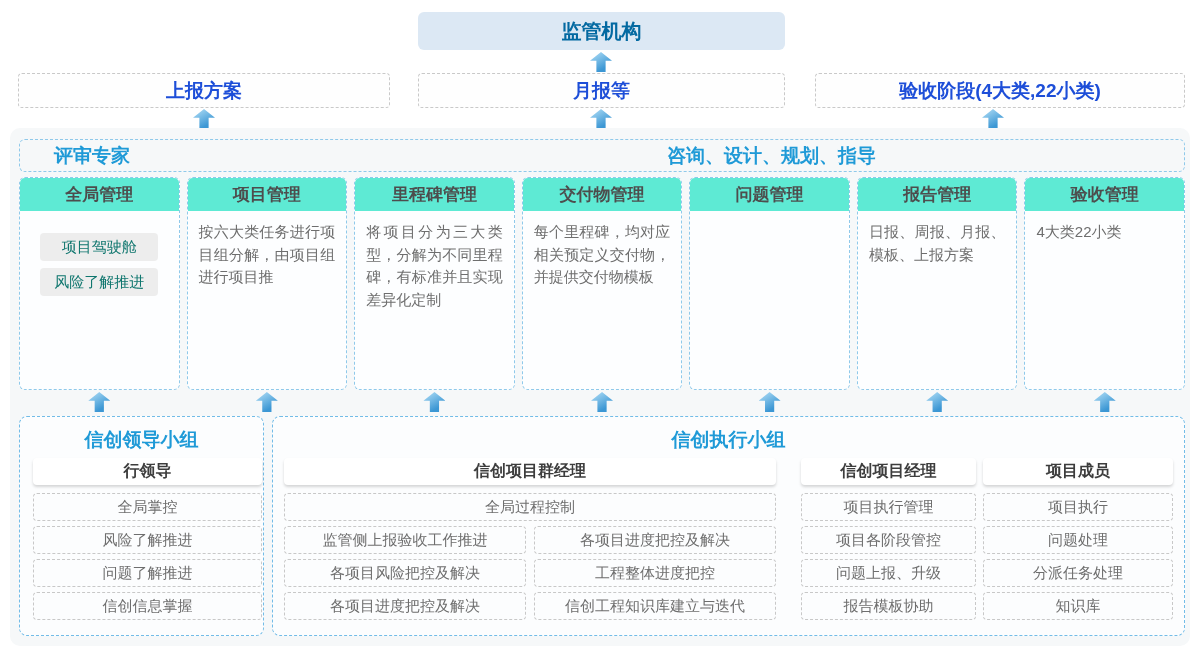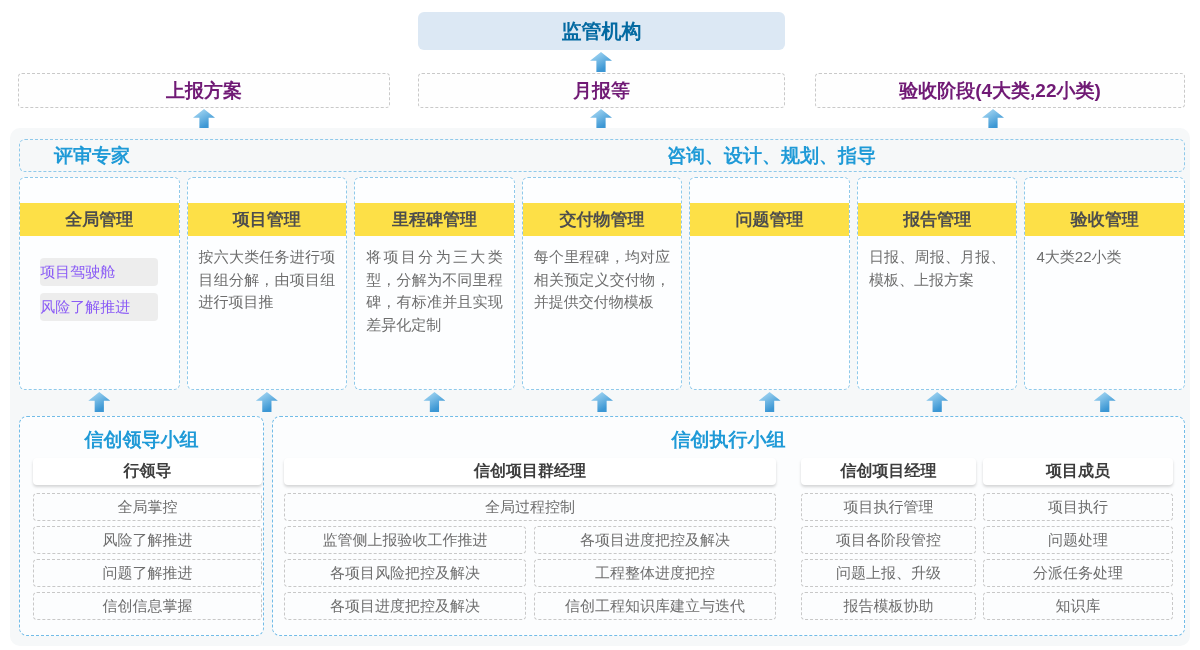--- a/index.html
+++ b/index.html
@@ -10,21 +10,21 @@
 
   
   .regulator { left:418px; top:12px; width:367px; height:38px;
     background:#dce8f4; border-radius:6px; display:flex; align-items:center;
     justify-content:center; font-size:20px; font-weight:bold; color:#0369a1; }
 
   
   .report-box { top:73px; height:35px; background:#fefefe;
     border:1px dashed #c9c9c9; border-radius:4px; display:flex;
     align-items:center; justify-content:center; font-size:19px;
-    font-weight:bold; color:#701a75; }
+    font-weight:bold; color:#1d4ed8; }
 
   
   .arrow-up { width:22px; height:20px;
     clip-path:polygon(50% 0,100% 44%,71% 44%,71% 100%,29% 100%,29% 44%,0 44%);
     background:linear-gradient(150deg,#a5d7f3 10%,#3c97d4 75%); }
   .arrow-abs { transform:translateX(-50%); }
 
   
   .panel { left:10px; top:128px; width:1180px; height:518px;
     background:#f6f8f9; border-radius:10px; }
@@ -33,28 +33,28 @@
   .strip { left:19px; top:139px; width:1166px; height:33px;
     border:1px dashed #8fc9ea; border-radius:6px; }
   .strip-label { position:absolute; top:0; height:31px; line-height:31px;
     font-size:19px; font-weight:bold; color:#1f9ad7; white-space:nowrap; }
 
   
   .cols { left:19px; top:177px; width:1166px; height:213px;
     display:flex; gap:7px; }
   .col { flex:1; border:1px dashed #8fc9ea; border-radius:6px;
     background:#fdfeff; display:flex; flex-direction:column; overflow:hidden; }
-  .col-header { height:33px; flex:0 0 33px; background:#fde047;
+  .col-header { height:33px; flex:0 0 33px; background:#5eead4;
     display:flex; align-items:center; justify-content:center;
-    font-size:17px; font-weight:bold; color:#4d4d4d;margin-top:25px; }
+    font-size:17px; font-weight:bold; color:#4d4d4d; }
   .col-body { padding:10px 11px; font-size:15px; color:#6e6e6e;
     line-height:1.5; text-align:justify; }
   .col-body p + p { margin-top:10px; }
   .pill { background:#ededed; border-radius:4px; height:28px; line-height:28px;
-    width:118px; margin:7px auto 0; font-size:15px; color:#8b5cf6; }
+    width:118px; margin:7px auto 0; text-align:center; font-size:15px; color:#0f766e; }
   .pill:first-child { margin-top:12px; }
 
   
   .mid-arrows { left:19px; top:392px; width:1166px; height:22px;
     display:flex; gap:7px; }
   .mid-arrows .cell { flex:1; display:flex; justify-content:center; }
 
   
   .group-box { top:416px; height:220px; border:1px dashed #72bce7;
     border-radius:8px; background:#fcfdfe; }

